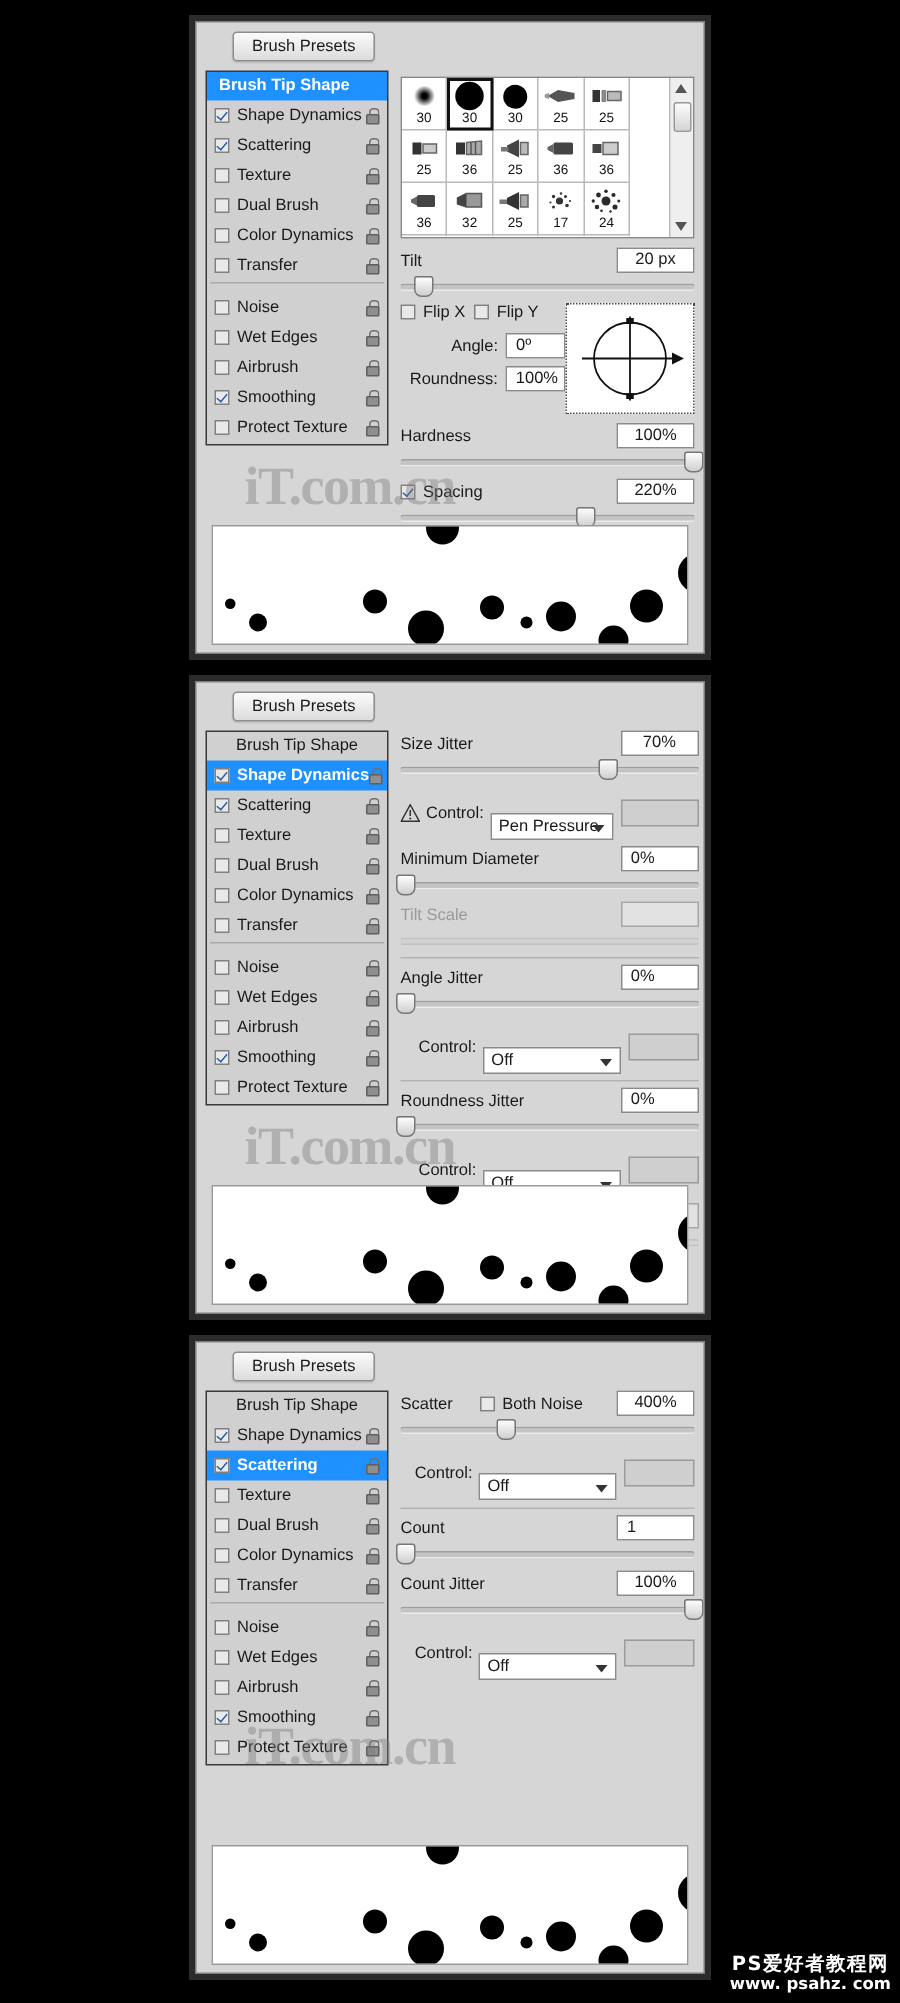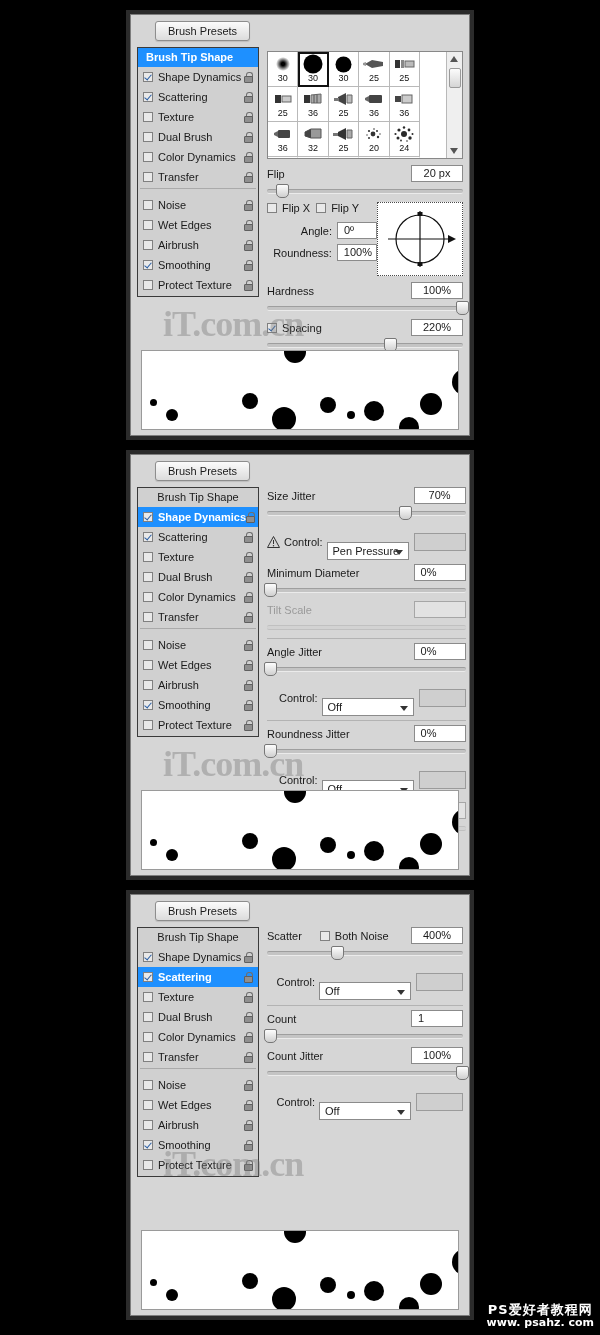--- a/index.html
+++ b/index.html
@@ -544,21 +544,21 @@
                       <circle cx="5" cy="5" r="1.1"></circle>
                       <circle cx="13" cy="5" r="1"></circle>
                       <circle cx="14" cy="11" r="1.2"></circle>
                       <circle cx="5" cy="12" r="1"></circle>
                       <circle cx="10" cy="3" r=".8"></circle>
                       <circle cx="3" cy="9" r=".7"></circle>
                       <circle cx="16" cy="8" r=".7"></circle>
                     </g>
                   </svg>
               </div>
-              <div class="bnum">20</div>
+              <div class="bnum">17</div>
             </div>
             <div class="bcell">
               <div class="bthumb">
                 <svg width="22" height="18">
                     <g fill="#2a2a2a">
                       <circle cx="11" cy="9" r="3"></circle>
                       <circle cx="6" cy="5" r="1.6"></circle>
                       <circle cx="16" cy="5" r="1.4"></circle>
                       <circle cx="17" cy="13" r="1.7"></circle>
                       <circle cx="5" cy="13" r="1.5"></circle>
@@ -580,21 +580,21 @@
             <div class="bcell" style="opacity:.35;"></div>
           </div>
           <div class="bscroll">
             <div class="up"></div>
             <div class="bar"></div>
             <div class="dn"></div>
           </div>
         </div>
 
         <div class="row">
-          <span class="lbl">Flip</span>
+          <span class="lbl">Tilt</span>
           <span class="spacer"></span>
           <span class="valbox wide">20 px</span>
         </div>
         <div class="slider">
           <div class="track"></div>
           <div class="thumb" style="left:7%"></div>
         </div>
 
         <div style="display:flex;align-items:flex-start;">
           <div style="flex:1 1 auto;">

